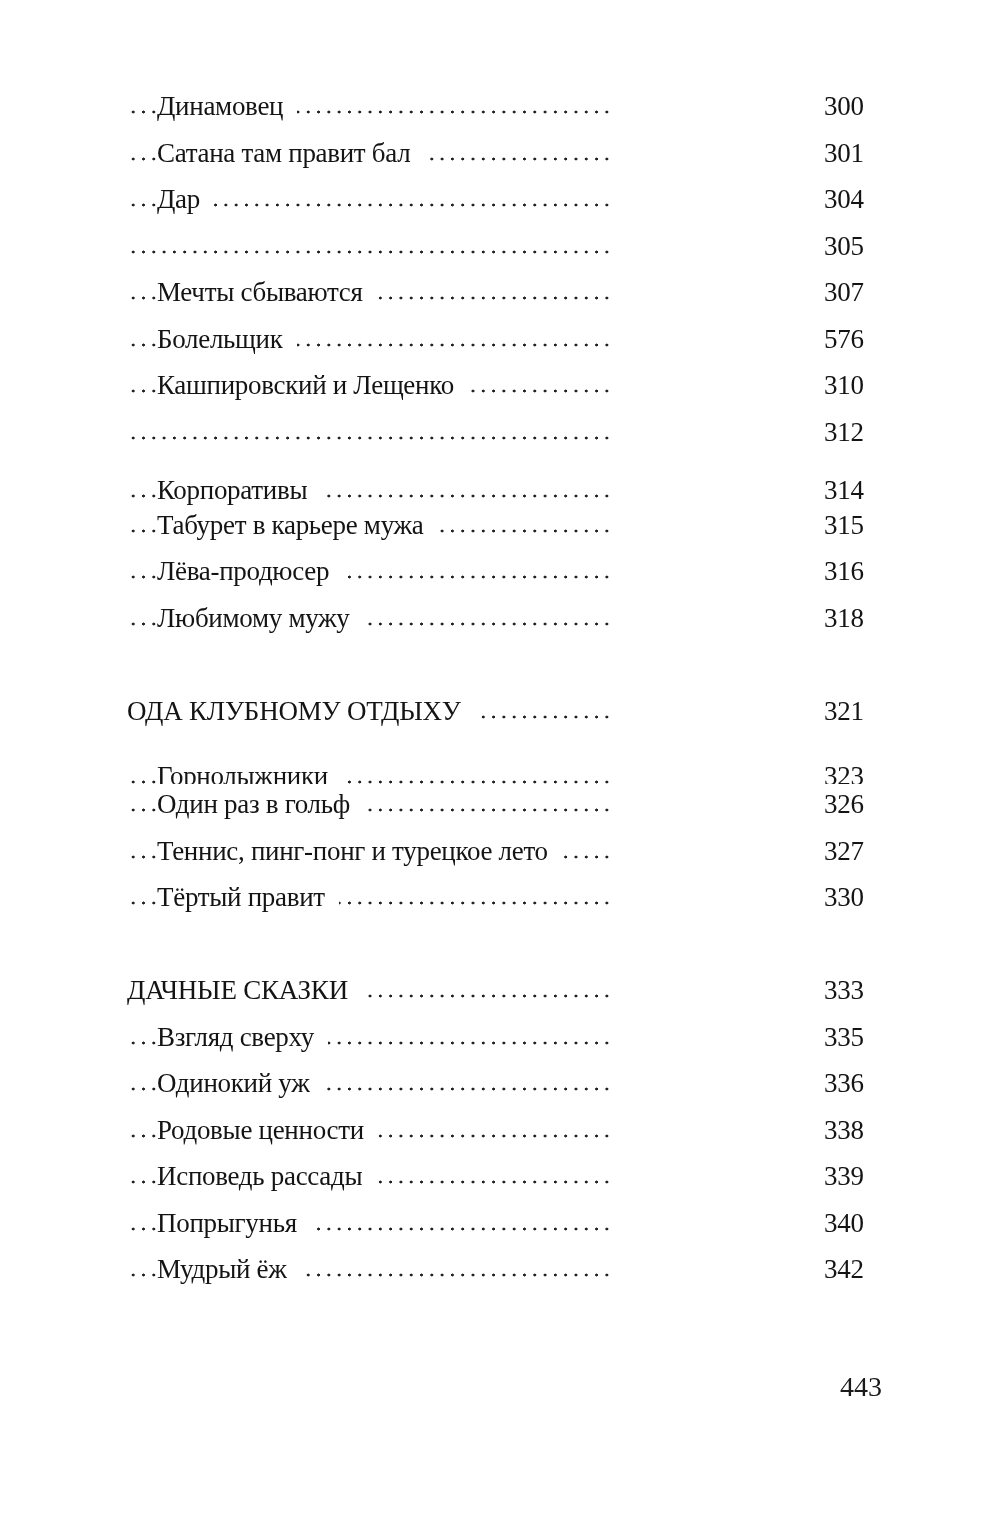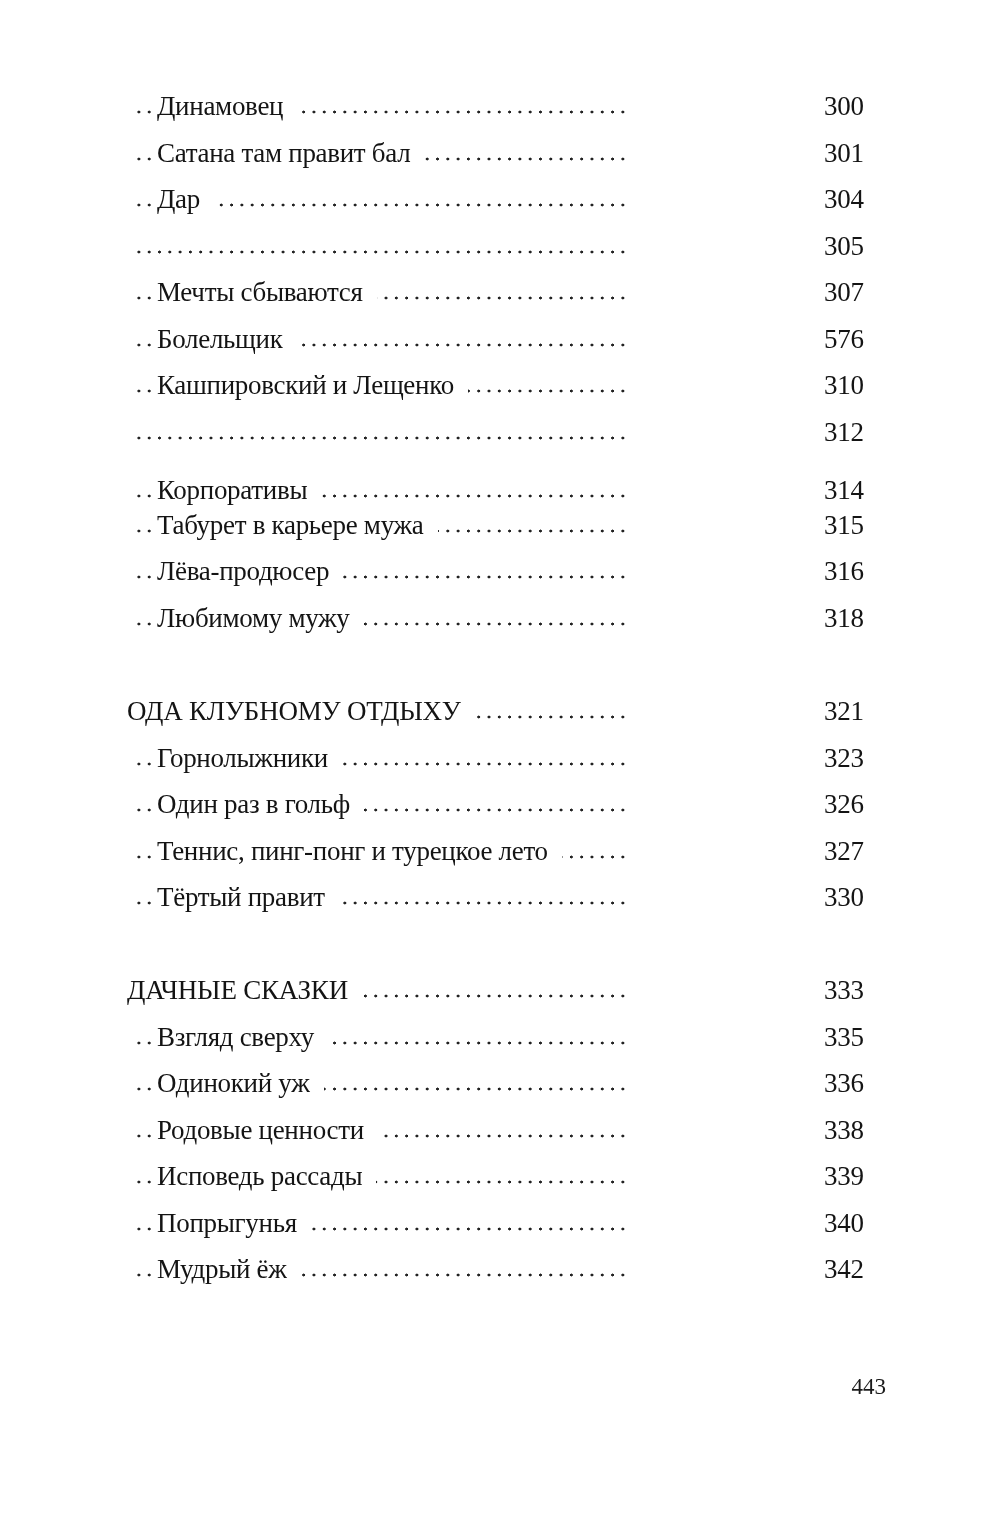--- a/index.html
+++ b/index.html
@@ -19,21 +19,20 @@
       position: absolute;
       left: 0;
       top: 0;
       width: 1000px;
     }
     .entry {
       position: absolute;
       left: 0;
       width: 792px;
       height: 40px;
-      padding-left: 16px;
     }
     .entry .title {
       position: absolute;
       font-size: 27px;
       line-height: 40px;
       white-space: nowrap;
       background: #ffffff;
       padding-right: 14px;
       z-index: 2;
       letter-spacing: -0.3px;
@@ -65,23 +64,23 @@
       background: #ffffff;
       padding-left: 6px;
       z-index: 2;
       letter-spacing: -0.3px;
     }
     .folio {
       position: absolute;
       left: 836px;
       top: 1372px;
       width: 50px;
-      font-size: 23px;
+      font-size: 28px;
       line-height: 30px;
-      text-align: right;
+      text-align: center;
       color: #1a1a1a;
     }
   </style>
 </head>
 <body>
 
 <div class="toc">
 
   <div class="entry sub" style="top:86px">
     <span class="title">Динамовец</span>
@@ -140,21 +139,21 @@
     <span class="title">Любимому мужу</span>
     <span class="leader"></span>
     <span class="page">318</span>
   </div>
 
   <div class="entry section" style="top:691px">
     <span class="title">ОДА КЛУБНОМУ ОТДЫХУ</span>
     <span class="leader"></span>
     <span class="page">321</span>
   </div>
-  <div class="entry sub" style="top:738px">
+  <div class="entry sub" style="top:756px">
     <span class="title">Горнолыжники</span>
     <span class="leader"></span>
     <span class="page">323</span>
   </div>
   <div class="entry sub" style="top:784px">
     <span class="title">Один раз в гольф</span>
     <span class="leader"></span>
     <span class="page">326</span>
   </div>
   <div class="entry sub" style="top:831px">

